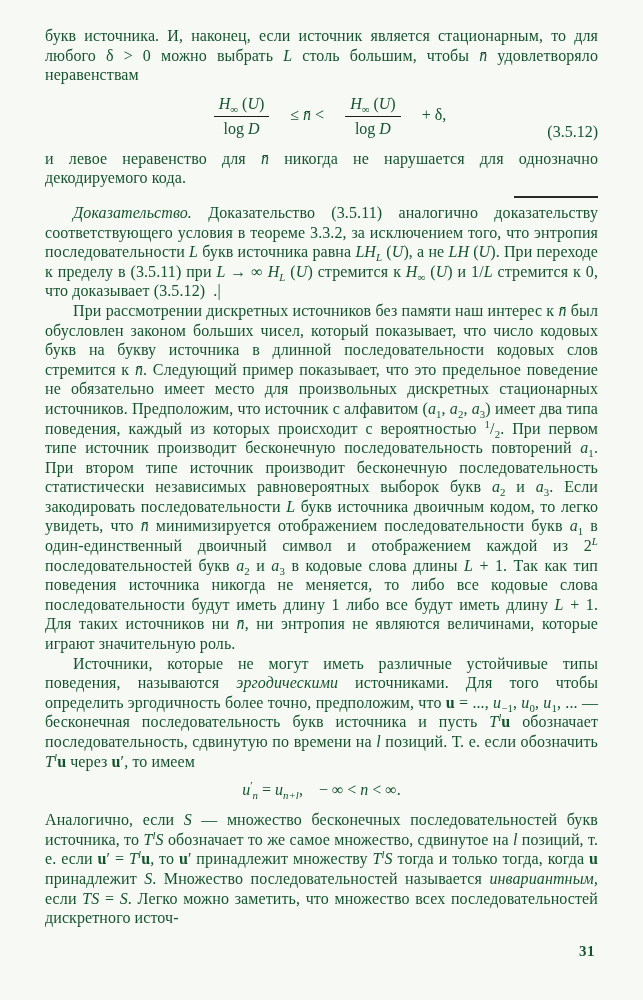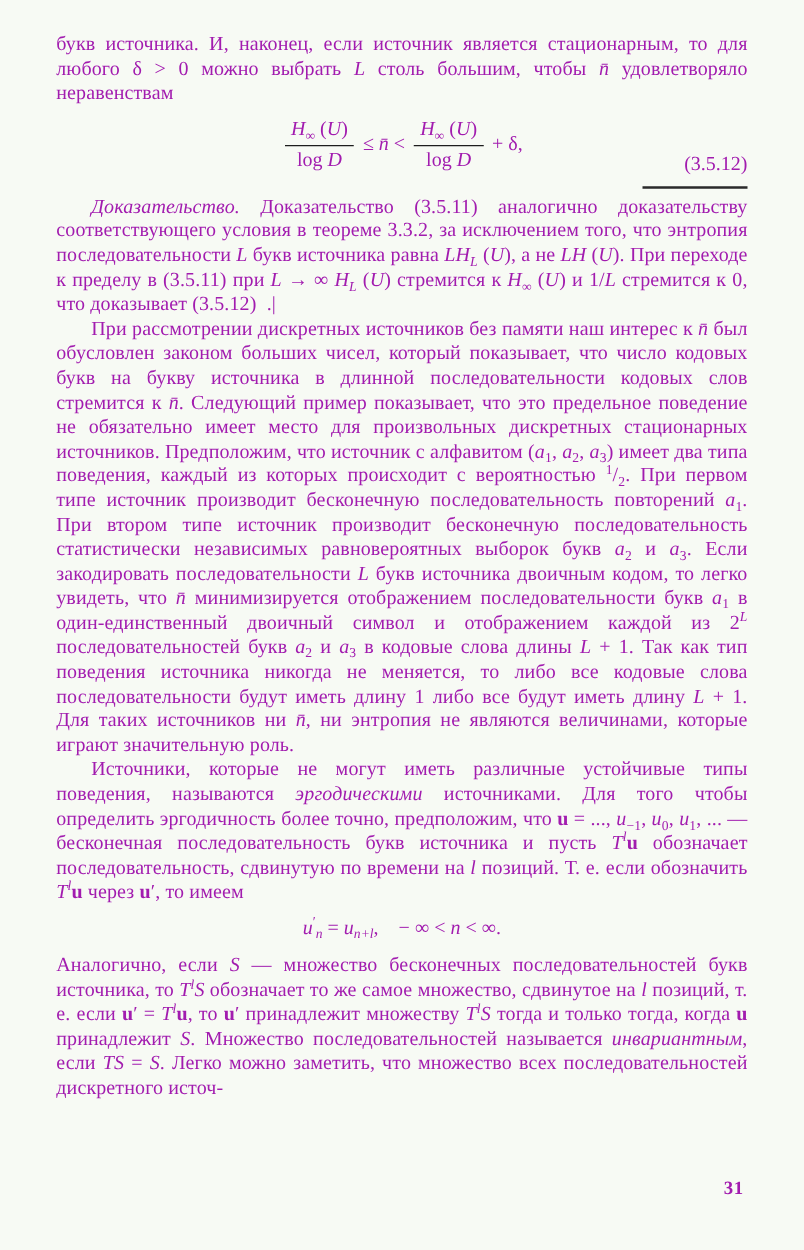--- a/index.html
+++ b/index.html
@@ -6,21 +6,21 @@
     margin: 0;
     padding: 0;
     background: #f7faf4;
   }
   .page {
     position: relative;
     width: 643px;
     height: 1000px;
     background: #f7faf4;
     font-family: "Liberation Serif", "DejaVu Serif", serif;
-    color: #a21caf;
+    color: #14532d;
     overflow: hidden;
   }
   .text-col {
     position: absolute;
     left: 45px;
     top: 26px;
     width: 553px;
   }
   .para {
     margin: 0;
@@ -41,21 +41,21 @@
     text-align: center;
     font-size: 16px;
     margin: 9px 0 10px;
     line-height: 1.25;
   }
   .eq-inner { display: inline-block; }
   .frac {
     display: inline-block;
     vertical-align: middle;
     text-align: center;
-    margin: 0 3px;
+    margin: 0 17px;
   }
   .frac .num {
     display: block;
     padding: 0 5px 2px;
     border-bottom: 1.4px solid #1d1d1d;
   }
   .frac .den {
     display: block;
     padding-top: 2px;
   }
@@ -80,20 +80,21 @@
     letter-spacing: 0.5px;
   }
 </style>
 </head>
 <body>
 
 <div class="page">
   <div class="text-col">
       <p class="para"><span>букв источника. И, наконец, если источник является стационарным, то для любого δ &gt; 0 можно выбрать </span><span class="rs-i">L</span><span> столь большим, чтобы </span><span class="rs-i">n̄</span><span> удовлетворяло неравенствам</span></p>
       <div class="equation"><span class="eq-inner"><span class="frac"><span class="num"><span class="rs-i">H</span><span class="rs-sub">∞</span><span> (</span><span class="rs-i">U</span><span>)</span></span><span class="den"><span>log </span><span class="rs-i">D</span></span></span><span> ≤ </span><span class="rs-i">n̄</span><span> &lt; </span><span class="frac"><span class="num"><span class="rs-i">H</span><span class="rs-sub">∞</span><span> (</span><span class="rs-i">U</span><span>)</span></span><span class="den"><span>log </span><span class="rs-i">D</span></span></span><span> + δ,</span></span><span class="eq-number">(3.5.12)</span></div>
+      <p class="para"><span>и левое неравенство для </span><span class="rs-i">n̄</span><span> никогда не нарушается для однозначно декодируемого кода.</span></p>
       <div class="proof-rule"></div>
       <p class="para indent"><span class="rs-i">Доказательство.</span><span> Доказательство (3.5.11) аналогично доказательству соответствующего условия в теореме 3.3.2, за исключением того, что энтропия последовательности </span><span class="rs-i">L</span><span> букв источника равна </span><span class="rs-i">LH</span><span class="rs-sub rs-i">L</span><span> (</span><span class="rs-i">U</span><span>), а не </span><span class="rs-i">LH</span><span> (</span><span class="rs-i">U</span><span>). При переходе к пределу в (3.5.11) при </span><span class="rs-i">L</span><span> → ∞ </span><span class="rs-i">H</span><span class="rs-sub rs-i">L</span><span> (</span><span class="rs-i">U</span><span>) стремится к </span><span class="rs-i">H</span><span class="rs-sub">∞</span><span> (</span><span class="rs-i">U</span><span>) и 1/</span><span class="rs-i">L</span><span> стремится к 0, что доказывает (3.5.12)&nbsp;&nbsp;.|</span></p>
       <p class="para indent"><span>При рассмотрении дискретных источников без памяти наш интерес к </span><span class="rs-i">n̄</span><span> был обусловлен законом больших чисел, который показывает, что число кодовых букв на букву источника в длинной последовательности кодовых слов стремится к </span><span class="rs-i">n̄</span><span>. Следующий пример показывает, что это предельное поведение не обязательно имеет место для произвольных дискретных стационарных источников. Предположим, что источник с алфавитом (</span><span class="rs-i">a</span><span class="rs-sub">1</span><span>, </span><span class="rs-i">a</span><span class="rs-sub">2</span><span>, </span><span class="rs-i">a</span><span class="rs-sub">3</span><span>) имеет два типа поведения, каждый из которых происходит с вероятностью </span><span class="rs-sup">1</span><span>/</span><span class="rs-sub">2</span><span>. При первом типе источник производит бесконечную последовательность повторений </span><span class="rs-i">a</span><span class="rs-sub">1</span><span>. При втором типе источник производит бесконечную последовательность статистически независимых равновероятных выборок букв </span><span class="rs-i">a</span><span class="rs-sub">2</span><span> и </span><span class="rs-i">a</span><span class="rs-sub">3</span><span>. Если закодировать последовательности </span><span class="rs-i">L</span><span> букв источника двоичным кодом, то легко увидеть, что </span><span class="rs-i">n̄</span><span> минимизируется отображением последовательности букв </span><span class="rs-i">a</span><span class="rs-sub">1</span><span> в один-единственный двоичный символ и отображением каждой из 2</span><span class="rs-sup rs-i">L</span><span> последовательностей букв </span><span class="rs-i">a</span><span class="rs-sub">2</span><span> и </span><span class="rs-i">a</span><span class="rs-sub">3</span><span> в кодовые слова длины </span><span class="rs-i">L</span><span> + 1. Так как тип поведения источника никогда не меняется, то либо все кодовые слова последовательности будут иметь длину 1 либо все будут иметь длину </span><span class="rs-i">L</span><span> + 1. Для таких источников ни </span><span class="rs-i">n̄</span><span>, ни энтропия не являются величинами, которые играют значительную роль.</span></p>
       <p class="para indent"><span>Источники, которые не могут иметь различные устойчивые типы поведения, называются </span><span class="rs-i">эргодическими</span><span> источниками. Для того чтобы определить эргодичность более точно, предположим, что </span><span class="rs-b">u</span><span> = ..., </span><span class="rs-i">u</span><span class="rs-sub">−1</span><span>, </span><span class="rs-i">u</span><span class="rs-sub">0</span><span>, </span><span class="rs-i">u</span><span class="rs-sub">1</span><span>, ... — бесконечная последовательность букв источника и пусть </span><span class="rs-i">T</span><span class="rs-sup rs-i">l</span><span class="rs-b">u</span><span> обозначает последовательность, сдвинутую по времени на </span><span class="rs-i">l</span><span> позиций. Т. е. если обозначить </span><span class="rs-i">T</span><span class="rs-sup rs-i">l</span><span class="rs-b">u</span><span> через </span><span class="rs-b">u</span><span>′</span><span>, то имеем</span></p>
       <div class="equation"><span class="eq-inner"><span class="rs-i">u</span><span class="rs-sup">′</span><span class="rs-sub rs-i">n</span><span> = </span><span class="rs-i">u</span><span class="rs-sub rs-i">n+l</span><span>, − ∞ &lt; </span><span class="rs-i">n</span><span> &lt; ∞.</span></span></div>
       <p class="para"><span>Аналогично, если </span><span class="rs-i">S</span><span> — множество бесконечных последовательностей букв источника, то </span><span class="rs-i">T</span><span class="rs-sup rs-i">l</span><span class="rs-i">S</span><span> обозначает то же самое множество, сдвинутое на </span><span class="rs-i">l</span><span> позиций, т. е. если </span><span class="rs-b">u</span><span>′ = </span><span class="rs-i">T</span><span class="rs-sup rs-i">l</span><span class="rs-b">u</span><span>, то </span><span class="rs-b">u</span><span>′</span><span> принадлежит множеству </span><span class="rs-i">T</span><span class="rs-sup rs-i">l</span><span class="rs-i">S</span><span> тогда и только тогда, когда </span><span class="rs-b">u</span><span> принадлежит </span><span class="rs-i">S</span><span>. Множество последовательностей называется </span><span class="rs-i">инвариантным</span><span>, если </span><span class="rs-i">TS</span><span> = </span><span class="rs-i">S</span><span>. Легко можно заметить, что множество всех последовательностей дискретного источ-</span></p>
     </div>
   <div class="page-number">31</div>
 </div>
 

